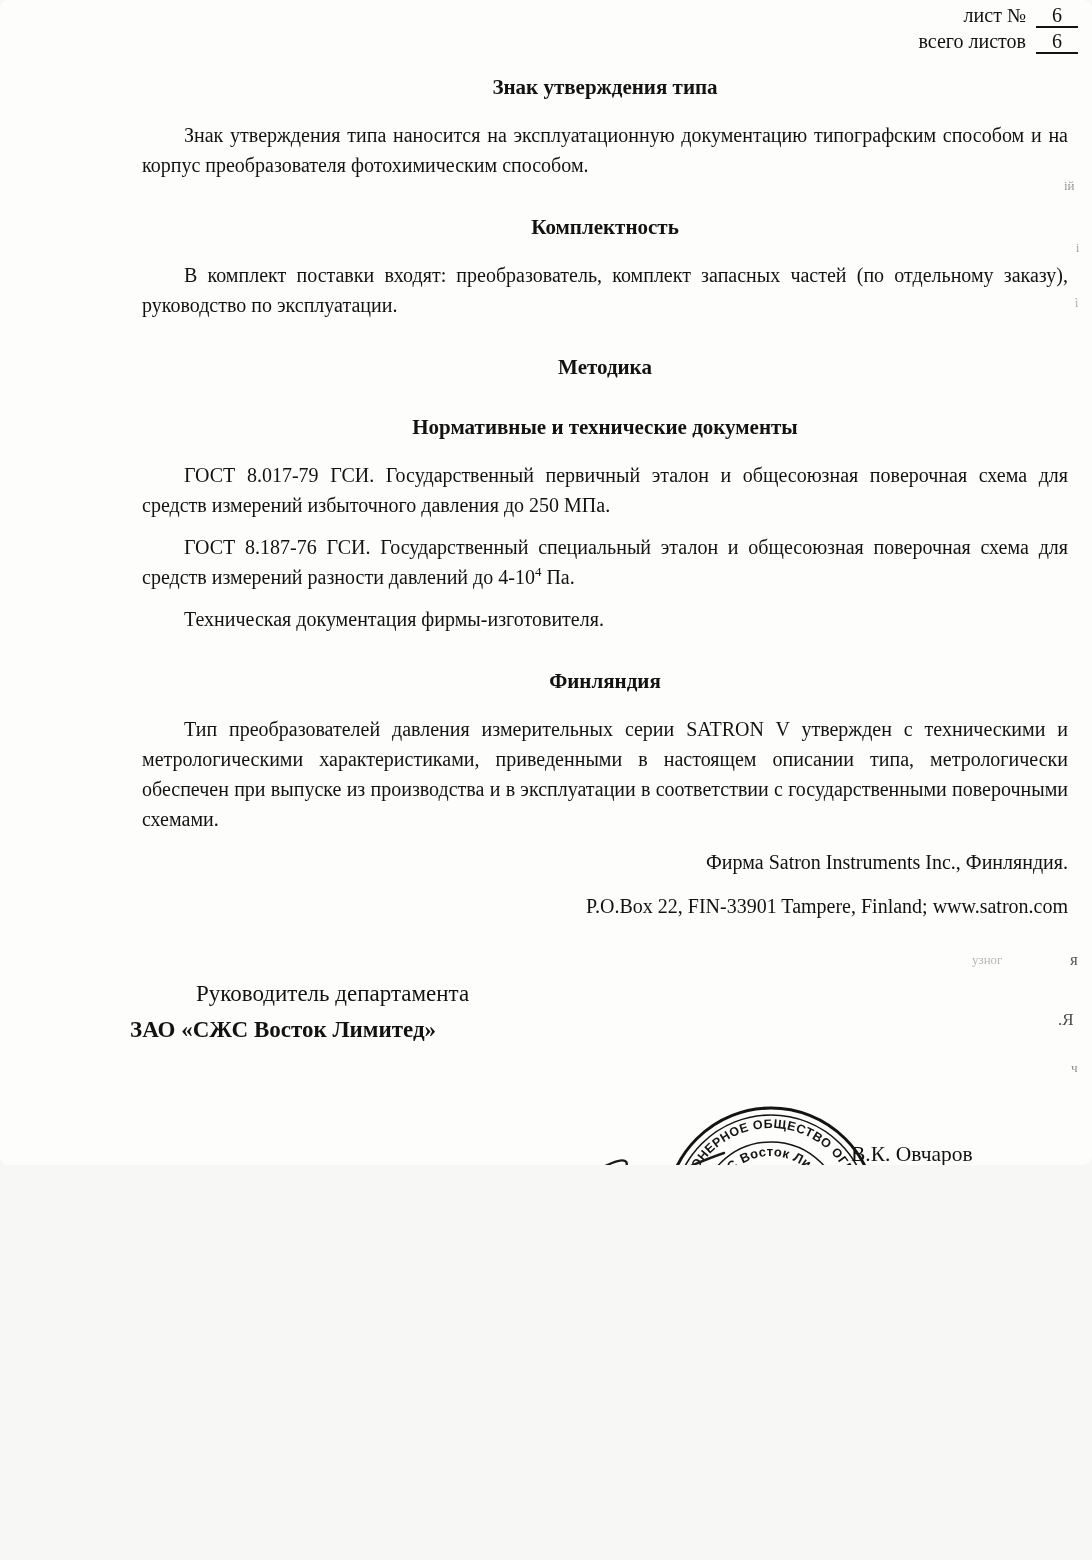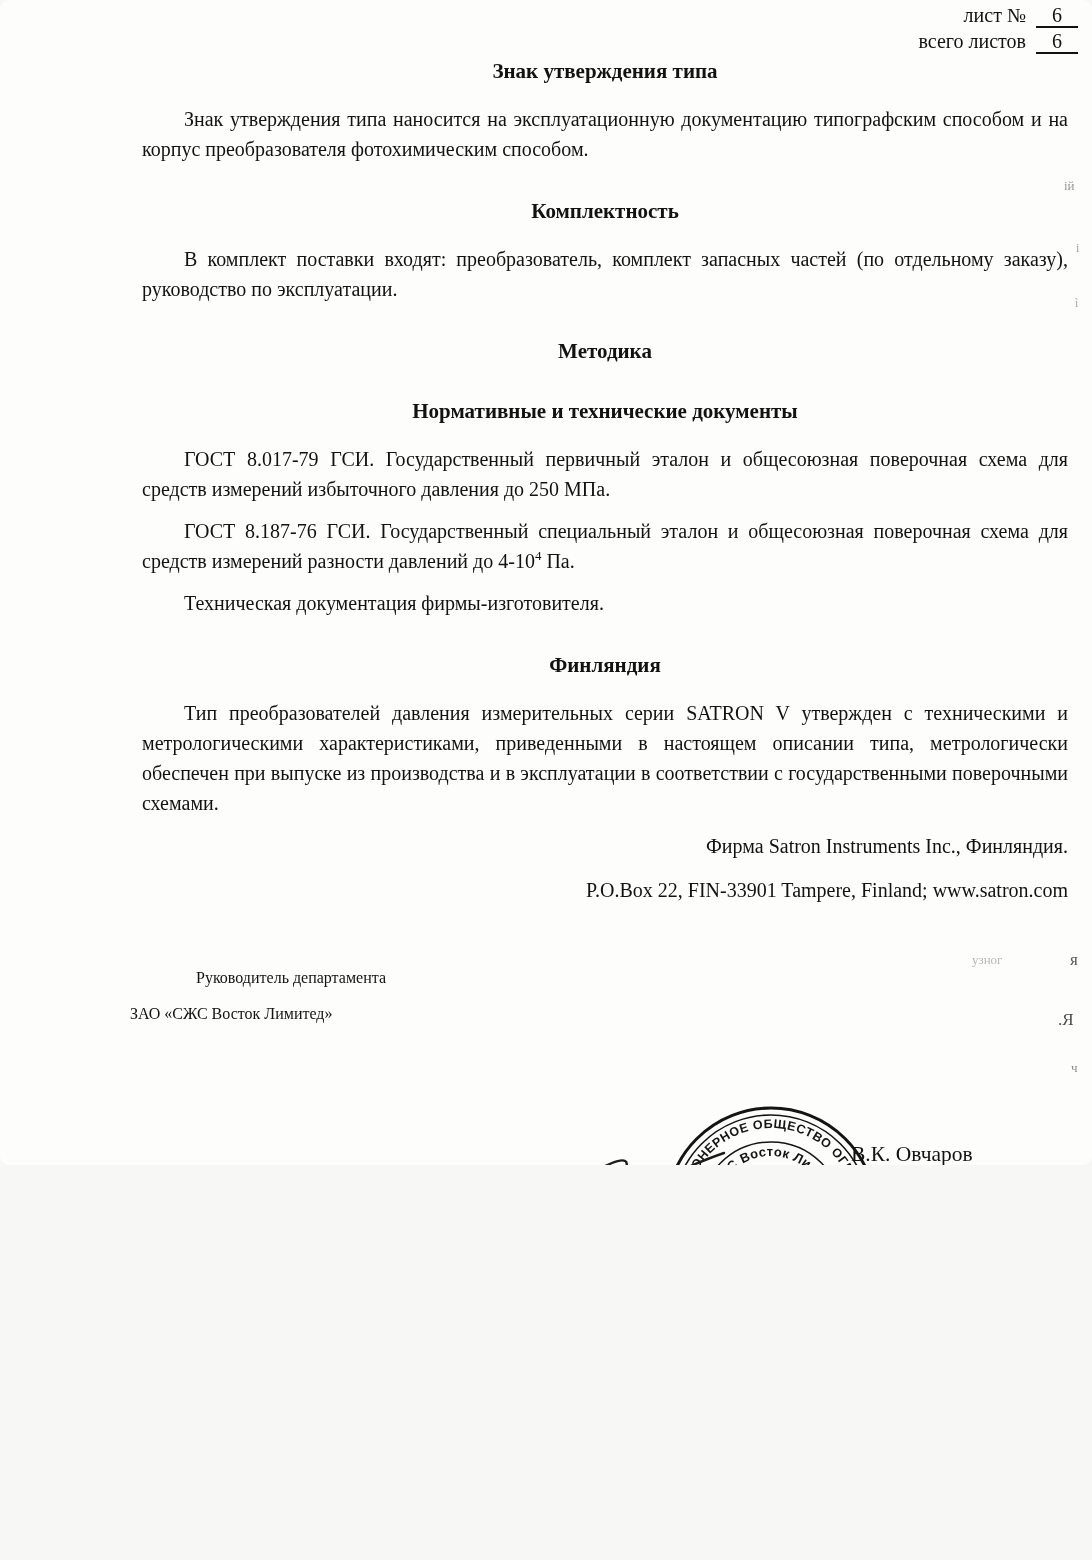--- a/index.html
+++ b/index.html
@@ -15,39 +15,39 @@
     position:absolute;top:2px;right:14px;text-align:right;
     font-size:20px;line-height:26px;
   }
   .sheet-line{white-space:nowrap;}
   .u-num{
     display:inline-block;min-width:42px;text-align:center;
     border-bottom:2px solid #121212;margin-left:10px;line-height:22px;
   }
   
   .content{
-    margin:0 12px 0 130px;padding-top:58px;font-size:20px;
+    margin:0 12px 0 130px;padding-top:74px;font-size:20px;
   }
   .content h2{
     font-size:21px;font-weight:700;text-align:center;
     margin:34px 0 20px;line-height:26px;
   }
   .content h2.first{margin-top:0;}
   .content p{
     margin:12px;line-height:30px;text-align:justify;text-indent:42px;
   }
   .content p.noj{text-align:right;}
   .content p sup{font-size:13px;line-height:0;}
   .mfr-lines p{line-height:32px;text-indent:42px;text-align:left;}
   
   .sig-block{
-    margin-top:54px;font-size:16px;line-height:36px;text-align:left;
+    margin-top:54px;font-size:23px;line-height:36px;text-align:left;
   }
   .sig-block .l1{text-indent:66px;}
-  .sig-block .l2{text-indent:0;}
+  .sig-block .l2{text-indent:0;font-weight:bold;}
   
   .signer-name{
     position:absolute;left:851px;top:1142px;font-size:21.5px;color:#131313;
   }
   .signature-svg{position:absolute;left:528px;top:1146px;z-index:3;}
   .stamp-svg{position:absolute;left:662px;top:1104px;z-index:2;}
   .page-number{
     position:absolute;right:20px;top:1488px;font-size:26px;color:#1a1a1a;
   }
   .artifact{

